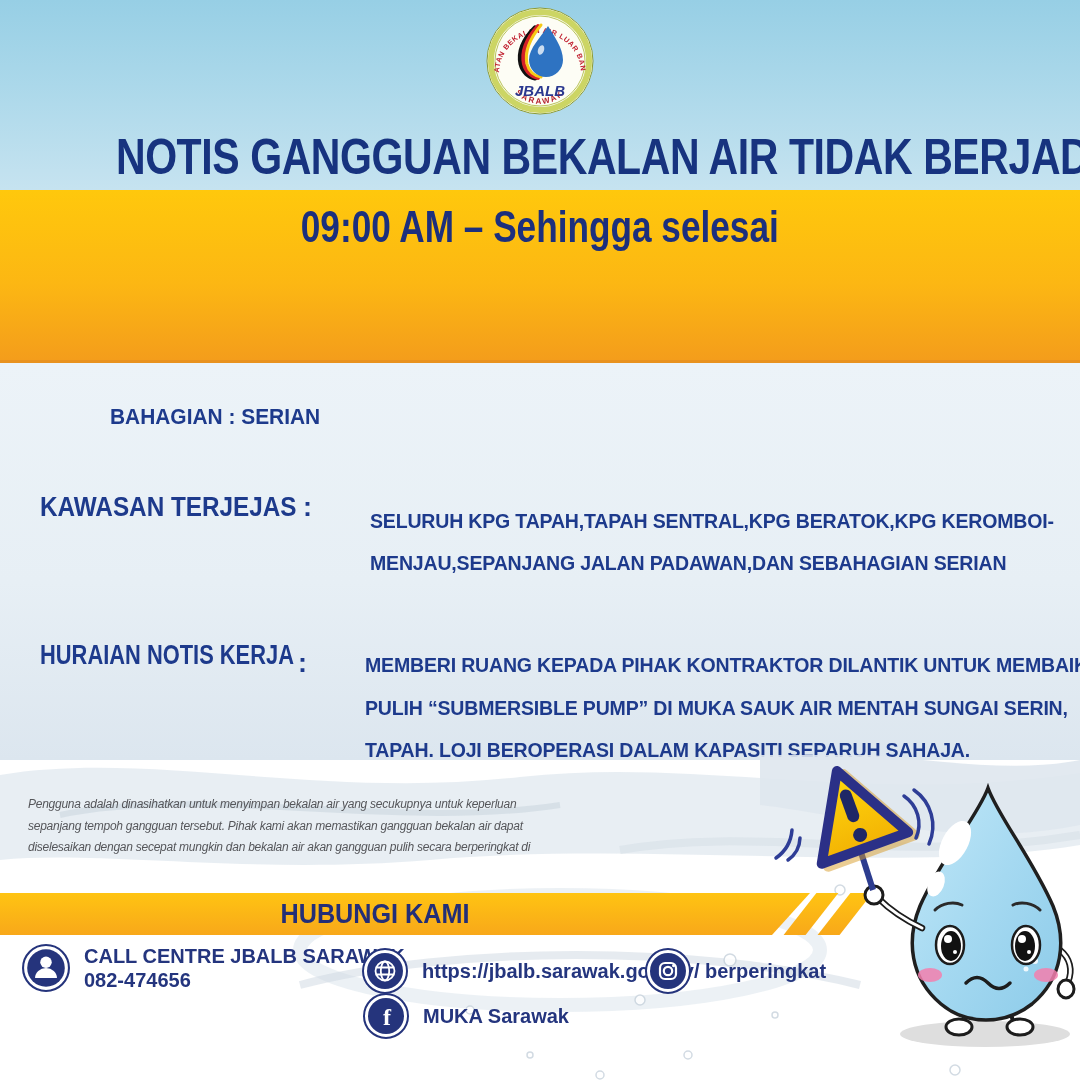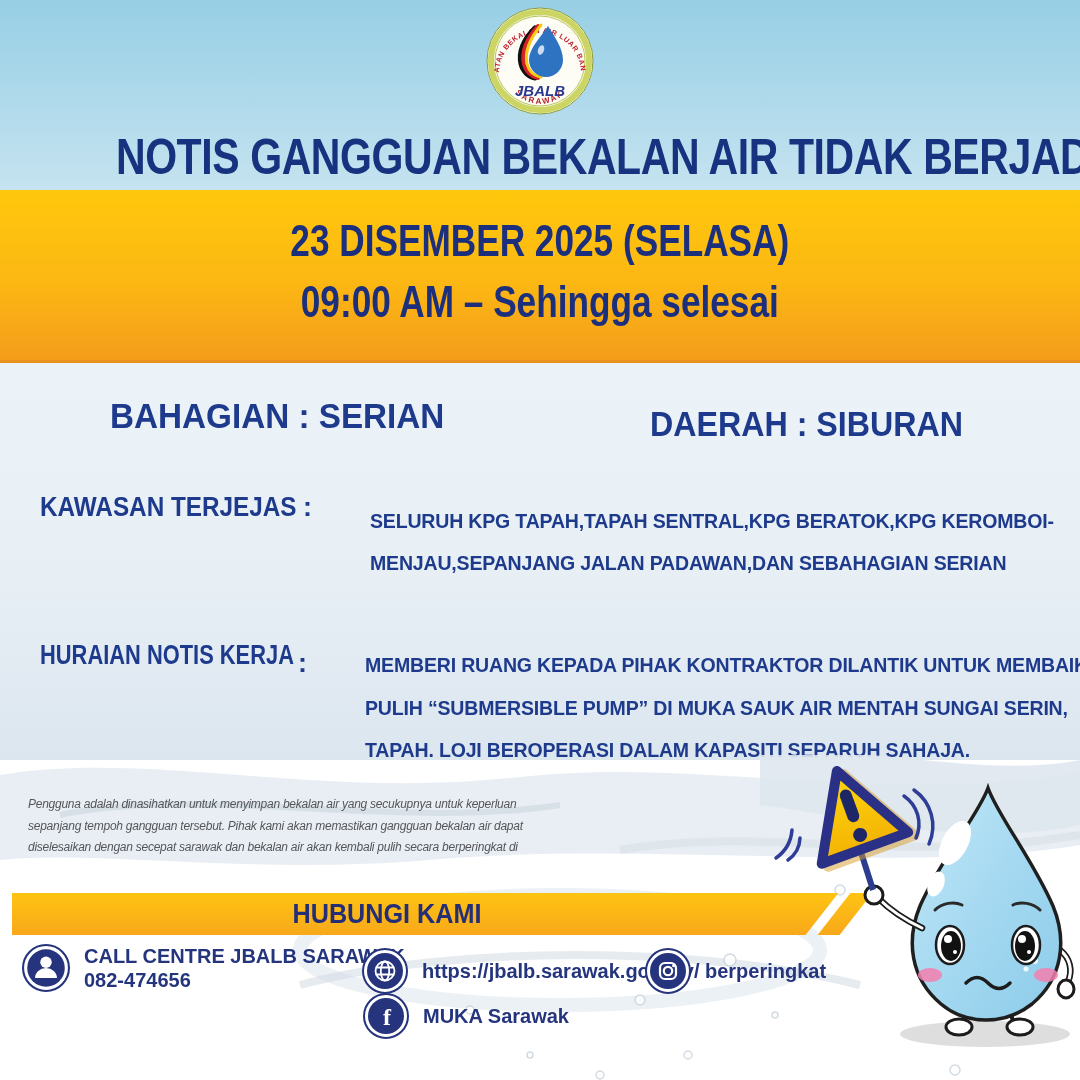--- a/index.html
+++ b/index.html
@@ -16,29 +16,29 @@
          font-weight:bold;font-size:50px;color:#17337f;letter-spacing:-0.5px;}
 
   .date-banner{left:0;top:190px;width:1080px;height:170px;
                background:linear-gradient(180deg,#ffc80c 0%,#fcb713 55%,#f49d1b 100%);
                border-bottom:3px solid #e8921f;text-align:center;color:#1c2f7d;font-weight:bold;}
   .date-line{margin-top:27px;font-size:44px;line-height:48px;}
   .time-line{margin-top:13px;font-size:44px;line-height:48px;}
 
   .info-bg{left:0;top:363px;width:1080px;height:397px;
            background:linear-gradient(180deg,#ecf3f8 0%,#e7eff5 55%,#dce6ef 100%);}
-  .loc{font-weight:bold;color:#1d3a8c;font-size:35px;}
+  .loc{font-weight:bold;color:#1d3a8c;font-size:22px;margin-top:8px;}
   .lbl{font-weight:bold;color:#1d3a8c;font-size:27px;}
   .val{font-weight:bold;color:#1d3a8c;font-size:21px;line-height:42px;letter-spacing:-0.2px;}
   .colon{font-weight:bold;color:#1d3a8c;font-size:27px;}
 
   .disclaimer{left:28px;top:794px;width:760px;color:#55565a;font-style:italic;
               font-size:12px;line-height:21.6px;letter-spacing:-0.25px;z-index:4;}
 
-  .gold-banner{left:12px;top:893px;width:810px;height:42px;z-index:4;
+  .gold-banner{left:0;top:893px;width:810px;height:42px;z-index:4;
                background:linear-gradient(180deg,#ffc412 0%,#f8a81a 100%);
                clip-path:polygon(0 0,100% 0,calc(100% - 38px) 100%,0 100%);
                display:flex;align-items:center;justify-content:center;padding-right:60px;box-sizing:border-box;
                color:#232e77;font-weight:bold;font-size:28px;}
   .stripe{top:893px;width:22px;height:42px;z-index:4;
           background:linear-gradient(180deg,#ffc412 0%,#f8a81a 100%);transform:skewX(-38deg);}
   .stripe1{left:800px;} .stripe2{left:834px;}
 
   .contact-row{z-index:5;display:flex;align-items:center;gap:14px;}
   .contact-text{color:#24357e;font-weight:bold;font-size:20px;line-height:24px;}
@@ -75,35 +75,29 @@
       <ellipse cx="56" cy="44" rx="3" ry="5" fill="#ffffff" opacity="0.75" transform="rotate(20 56 44)"></ellipse>
     </g>
     <text x="55" y="90" font-size="15" font-weight="bold" font-style="italic" fill="#2b3990" text-anchor="middle">JBALB</text>
   </svg>
 
   <div class="abs title">
     <span class="cxc" style="transform:scaleX(.82);">NOTIS GANGGUAN BEKALAN AIR TIDAK BERJADUAL</span>
   </div>
 
   <div class="abs date-banner">
-    <div class="date-line">
-      <span class="cxc" style="transform:scaleX(.8);">23 DISEMBER 2025 (SELASA)</span>
-    </div>
     <div class="time-line">
       <span class="cxc" style="transform:scaleX(.8);">09:00 AM – Sehingga selesai</span>
     </div>
   </div>
 
   <div class="abs info-bg"></div>
 
   <div class="abs loc" style="left:110px;top:396px;">
     <span class="cx" style="transform:scaleX(.95);">BAHAGIAN : SERIAN</span>
-  </div>
-  <div class="abs loc" style="left:650px;top:404px;">
-    <span class="cx" style="transform:scaleX(.92);">DAERAH : SIBURAN</span>
   </div>
 
   <div class="abs lbl" style="left:40px;top:492px;text-decoration:underline;">
     <span class="cx" style="transform:scaleX(.9);">KAWASAN TERJEJAS</span>
   </div>
   <div class="abs colon" style="left:303px;top:492px;">:</div>
   <div class="abs val" style="left:370px;top:500px;">
     <span class="cx" style="transform:scaleX(.93);">SELURUH KPG TAPAH,TAPAH SENTRAL,KPG BERATOK,KPG KEROMBOI-</span><br>
     <span class="cx" style="transform:scaleX(.93);">MENJAU,SEPANJANG JALAN PADAWAN,DAN SEBAHAGIAN SERIAN</span>
   </div>
@@ -136,21 +130,21 @@
         <circle cx="840" cy="135" r="5"></circle>
         <circle cx="530" cy="300" r="3"></circle>
       <circle cx="470" cy="255" r="4"></circle>
         <circle cx="448" cy="165" r="3"></circle>
     </g>
   </svg>
 
   <div class="abs disclaimer">
     <div>Pengguna adalah dinasihatkan untuk menyimpan bekalan air yang secukupnya untuk keperluan</div>
     <div>sepanjang tempoh gangguan tersebut. Pihak kami akan memastikan gangguan bekalan air dapat</div>
-    <div>diselesaikan dengan secepat sarawak dan bekalan air akan kembali pulih secara berperingkat di</div>
+    <div>diselesaikan dengan secepat mungkin dan bekalan air akan gangguan pulih secara berperingkat di</div>
   </div>
 
   <div class="abs gold-banner">
     <span class="cxc" style="transform:scaleX(.9);">HUBUNGI KAMI</span>
   </div>
   <div class="abs stripe stripe1"></div>
   <div class="abs stripe stripe2"></div>
 
   <div class="abs contact-row" style="left:22px;top:944px;">
     <svg class="icon-svg" width="48" height="48" viewBox="0 0 46 46">

